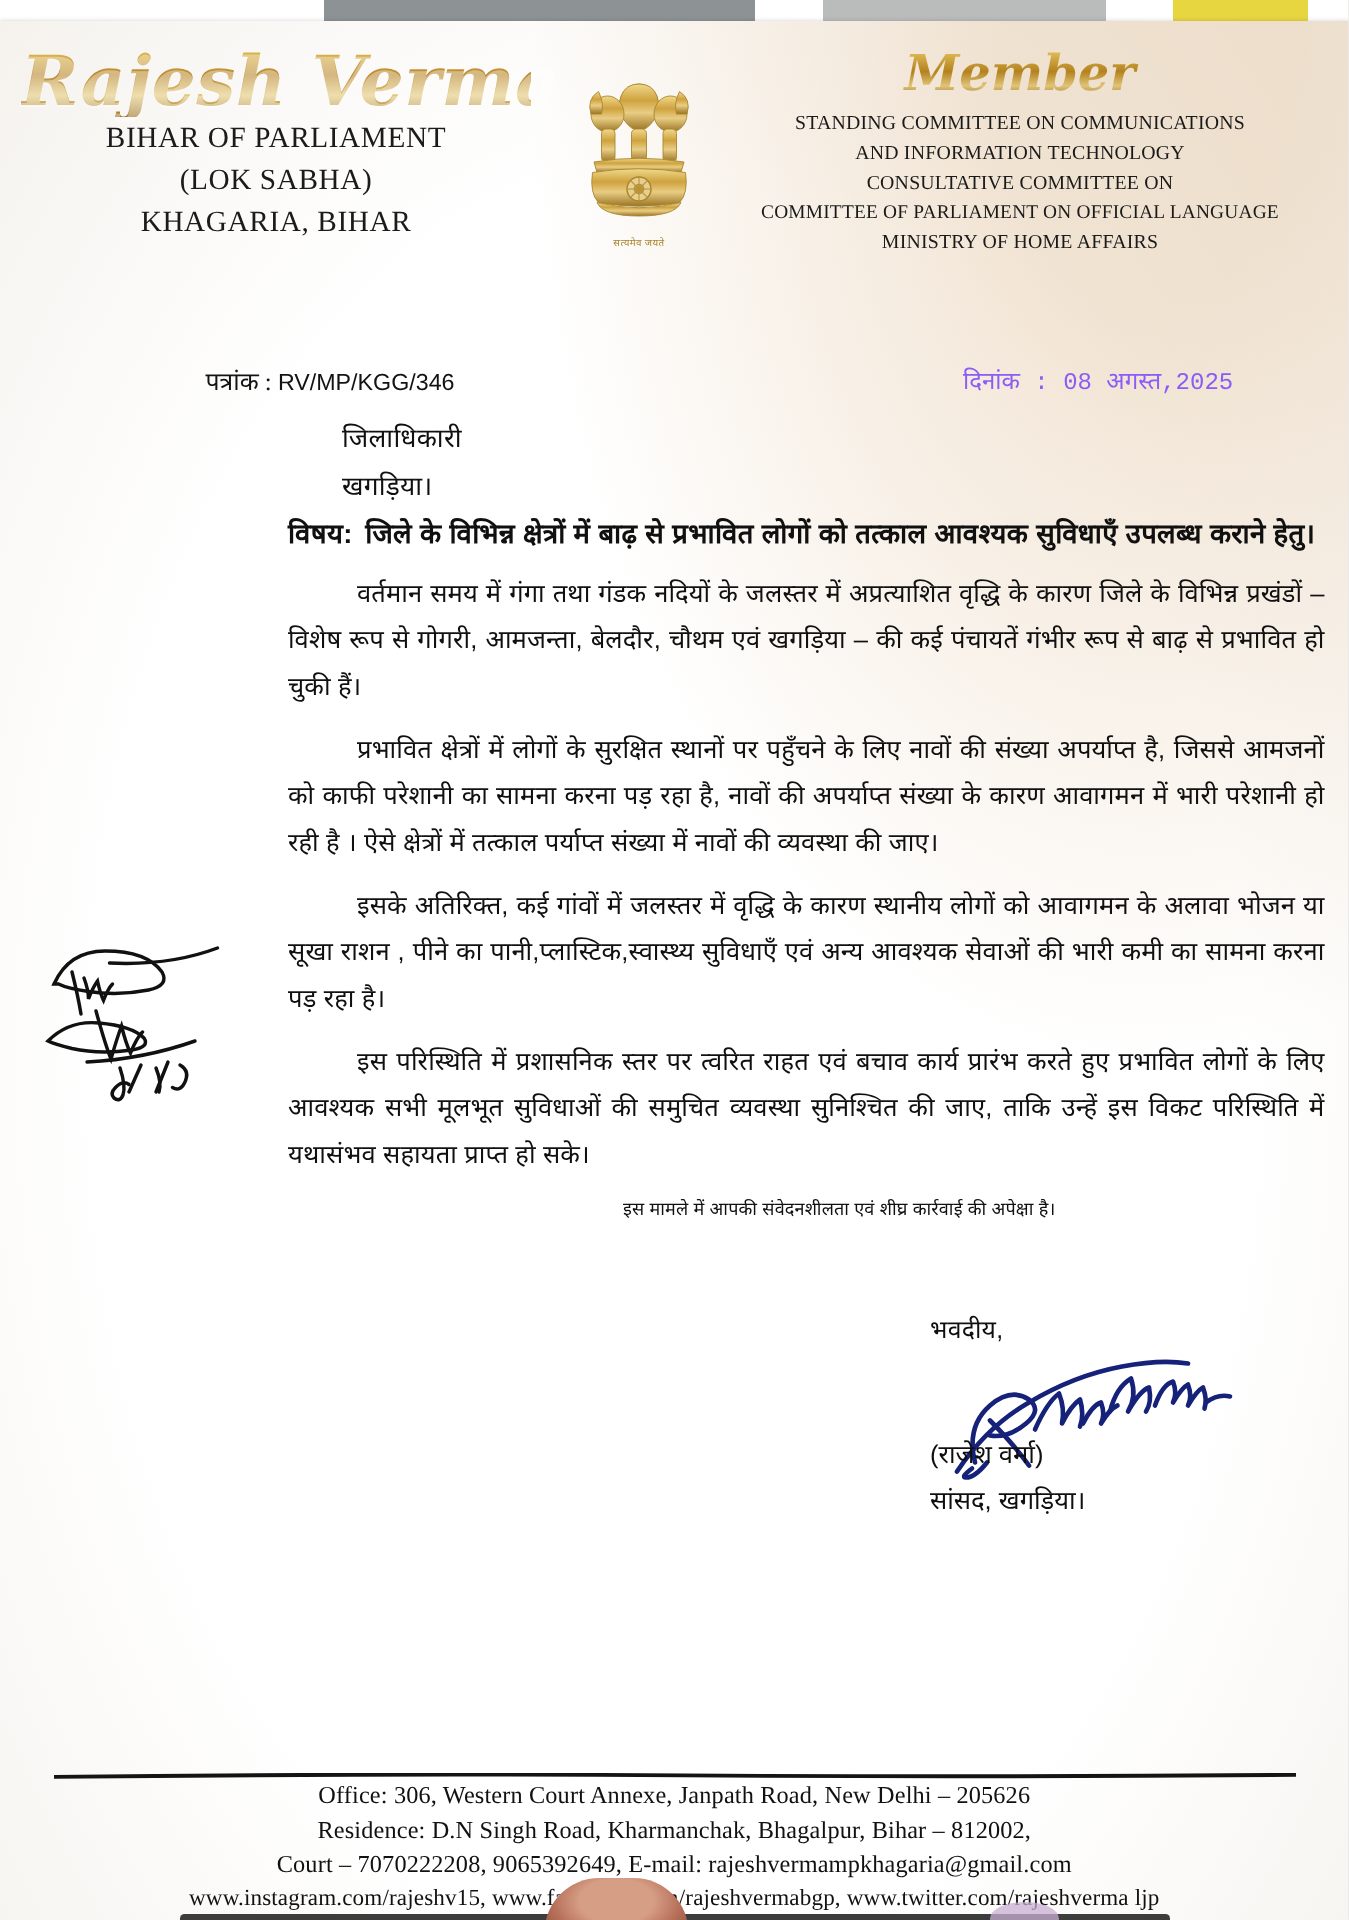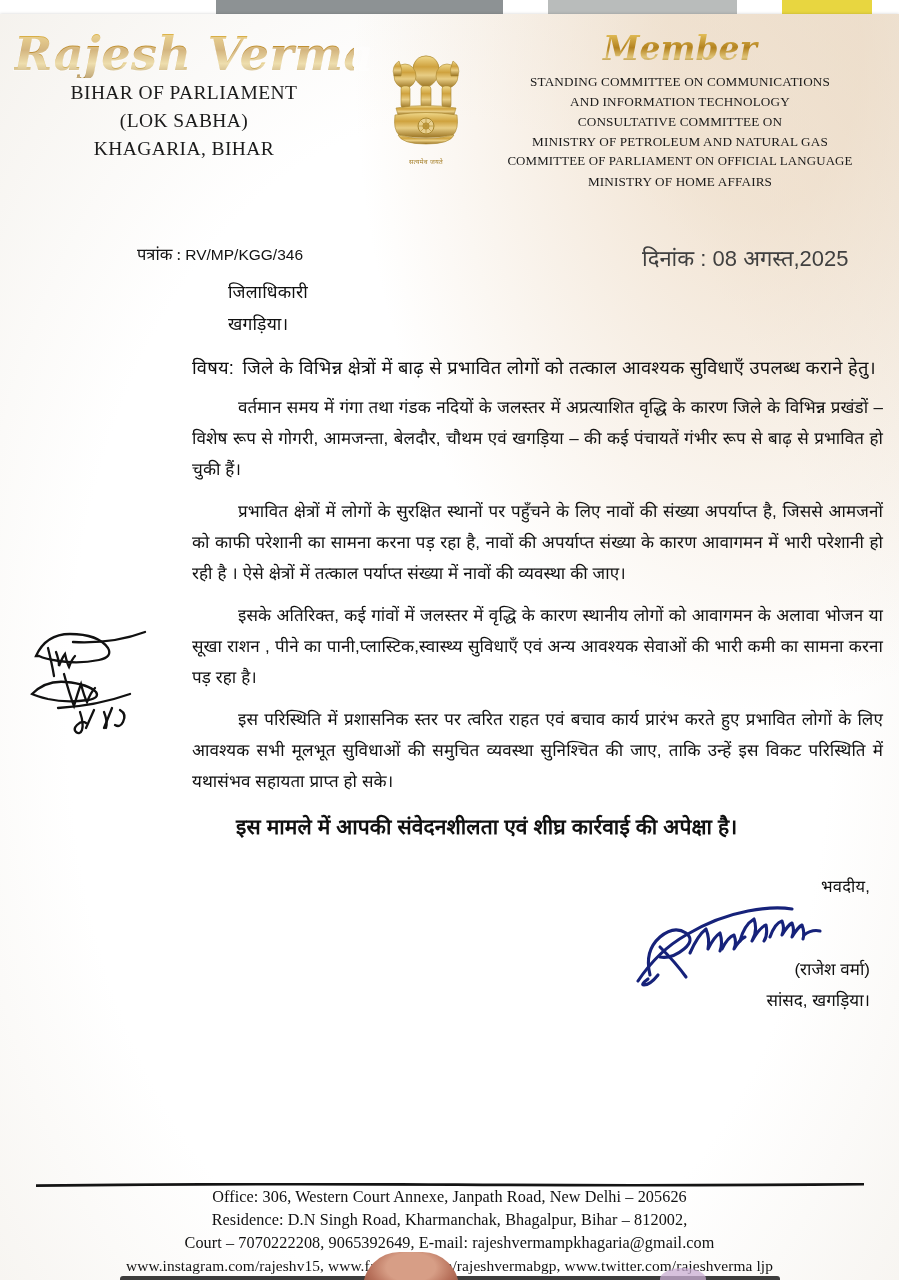--- a/index.html
+++ b/index.html
@@ -95,58 +95,58 @@
   .refline{
     position:absolute;top:228px;left:1px;width:899px;height:24px;
   }
   .ref{
     position:absolute;left:136px;top:0;
     font-family:"Liberation Serif", serif;font-size:16.5px;color:#131313;
   }
   .ref .hi{font-family:"Liberation Sans", sans-serif;font-size:15.5px;}
   .date{
     position:absolute;left:641px;top:0;
-    font-family:Liberation Sans, sans-serif;font-size:22px;color:#404040;
+    font-family:Liberation Mono, monospace;font-size:16px;color:#8b5cf6;
   }
 
   
   .body-wrap{
     position:absolute;left:0;top:262px;width:899px;
     font-family:"Liberation Sans", sans-serif;
     color:#101010;
   }
   .addr{
     margin-left:228px;font-size:17.5px;line-height:1.85;letter-spacing:.2px;
   }
   .subject{
-    margin-left:192px;margin-right:20px;margin-top:12px;
-    font-size:18.3px;font-weight:400;line-height:1.62;
+    margin-left:192px;margin-right:20px;margin-top:0;
+    font-size:18.3px;font-weight:700;line-height:1.62;
     letter-spacing:.25px;
     text-align:justify;
   }
   .subject .lbl{margin-right:3px;}
   .para{
     margin-left:192px;margin-right:16px;margin-top:11px;
     font-size:17px;line-height:1.82;letter-spacing:.1px;
     text-align:justify;text-indent:46px;
   }
   .para.closing{
-    font-weight:700;font-size:21px;text-indent:44px;margin-top:10px;
-    text-align:left;
+    font-weight:400;font-size:12px;text-indent:44px;margin-top:10px;
+    text-align:center;
   }
 
   
   .margin-sig{
     position:absolute;left:18px;top:598px;width:150px;height:130px;
     z-index:6;pointer-events:none;
   }
 
   
   .sigblock{
-    position:absolute;left:620px;top:860px;width:250px;text-align:right;
+    position:absolute;left:620px;top:860px;width:250px;text-align:left;
     font-family:"Liberation Sans", sans-serif;z-index:5;
   }
   .sig-yours{font-size:16.5px;color:#0f0f0f;letter-spacing:.2px;}
   .sig-graphic{position:relative;height:84px;margin-top:2px;}
   .sig-graphic svg{position:absolute;left:8px;top:-4px;}
   .sig-name{font-size:17px;color:#0f0f0f;margin-top:-26px;position:relative;z-index:2;}
   .sig-desig{font-size:17px;color:#0f0f0f;margin-top:8px;position:relative;z-index:2;}
 
   
   .footer-rule{
@@ -232,21 +232,20 @@
         </g>
       </svg>
       <div class="motto">सत्यमेव जयते</div>
     </div>
 
     <div class="hdr-right">
       <div class="script-member">Member</div>
       <div class="cl">STANDING COMMITTEE ON COMMUNICATIONS</div>
       <div class="cl">AND INFORMATION TECHNOLOGY</div>
       <div class="cl">CONSULTATIVE COMMITTEE ON</div>
-      <div class="cl">MINISTRY OF PETROLEUM AND NATURAL GAS</div>
       <div class="cl wide">COMMITTEE OF PARLIAMENT ON OFFICIAL LANGUAGE</div>
       <div class="cl">MINISTRY OF HOME AFFAIRS</div>
     </div>
   </div>
 
   <div class="refline">
     <div class="ref">
       <span>पत्रांक :</span>
       <span class="hi">RV/MP/KGG/346</span>
     </div>

